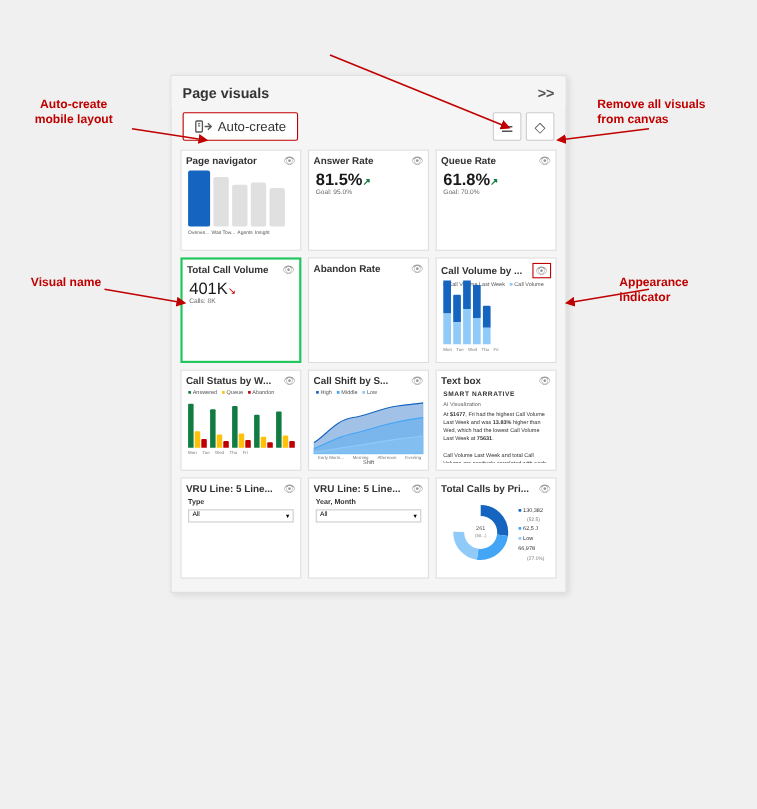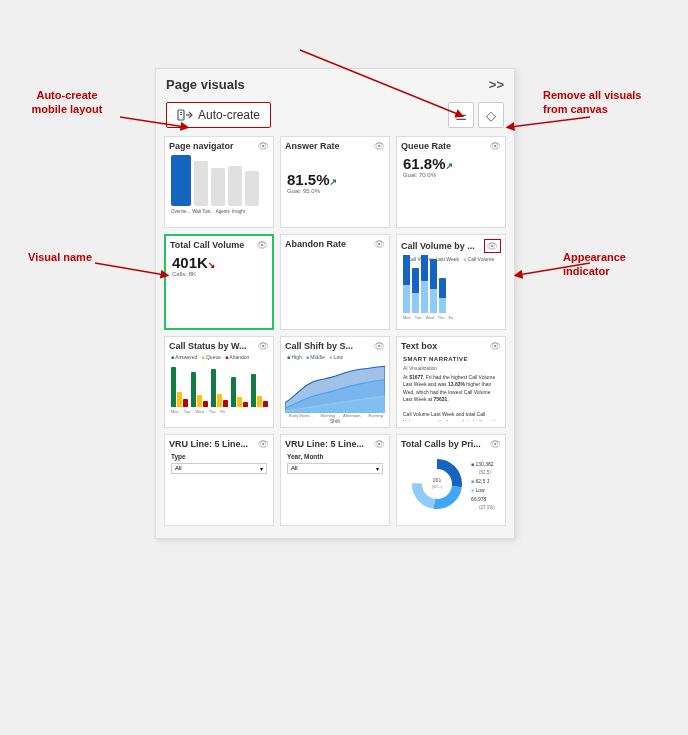--- a/index.html
+++ b/index.html
@@ -242,21 +242,21 @@
           </div>
         </div>
       </div>
 
       <div class="visual-card">
         <div class="visual-card-header">
           <span class="visual-name">Answer Rate</span>
           <span class="visual-eye-icon">👁</span>
         </div>
         <div class="visual-content">
-          <div style="padding:2px;margin-top:16px;">
+          <div style="padding:2px;">
             <div style="font-size:15px; font-weight:700; color:#1a1a1a;">81.5%<span style="font-size:9px; color:#107c41;">↗</span></div>
             <div style="font-size:6px; color:#666;">Goal: 95.0%</div>
           </div>
         </div>
       </div>
 
       <div class="visual-card">
         <div class="visual-card-header">
           <span class="visual-name">Queue Rate</span>
           <span class="visual-eye-icon">👁</span>
@@ -269,21 +269,21 @@
         </div>
       </div>
 
       <div class="visual-card highlighted">
         <div class="visual-card-header">
           <span class="visual-name" style="max-width:100px;">Total Call Volume</span>
           <span class="visual-eye-icon">👁</span>
         </div>
         <div class="visual-content">
           <div style="padding:2px;">
-            <div style="font-size:15px; font-weight:700; color:#1a1a1a;">401K<span style="font-size:9px; color:#c00000;">↘</span></div>
+            <div style="font-size:15px; font-weight:400; color:#1a1a1a;">401K<span style="font-size:9px; color:#c00000;">↘</span></div>
             <div style="font-size:6px; color:#666;">Calls: 8K</div>
           </div>
         </div>
       </div>
 
       <div class="visual-card">
         <div class="visual-card-header">
           <span class="visual-name">Abandon Rate</span>
           <span class="visual-eye-icon">👁</span>
         </div>

